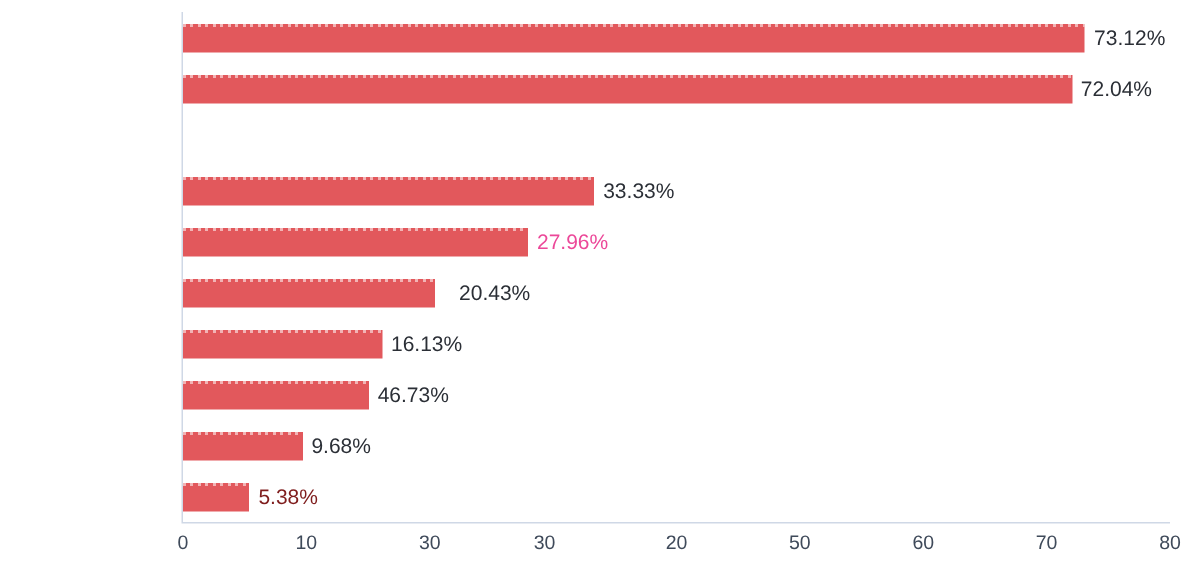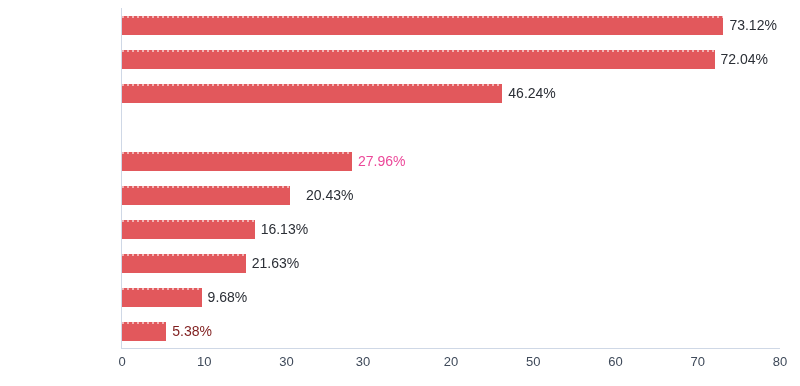--- a/index.html
+++ b/index.html
@@ -119,26 +119,26 @@
       <div class="bar" style="width: 601.412px; background: rgb(226, 88, 92);"></div>
       <span class="bar-value" style="left: 601.412px; color: rgb(43, 47, 54);">73.12%</span>
     </div>
 
     <div class="cat-row" style="top:34.1px">
 
       <div class="bar" style="width: 592.529px; background: rgb(226, 88, 92);"></div>
       <span class="bar-value" style="left: 592.529px; color: rgb(43, 47, 54);">72.04%</span>
     </div>
 
-    <div class="cat-row" style="top:68.2px">
 
-      <div class="bar" style="width: 380.324px; background: rgb(226, 88, 92);"></div>
-      <span class="bar-value" style="left: 380.324px; color: rgb(43, 47, 54);">46.24%</span>
+    <div class="cat-row" style="top:102.3px">
+
+      <div class="bar" style="width: 274.139px; background: rgb(226, 88, 92);"></div>
+      <span class="bar-value" style="left: 274.139px; color: rgb(43, 47, 54);">33.33%</span>
     </div>
-
 
     <div class="cat-row" style="top:136.4px">
 
       <div class="bar" style="width: 229.971px; background: rgb(226, 88, 92);"></div>
       <span class="bar-value" style="left: 229.971px; color: #ec4899;">27.96%</span>
     </div>
 
     <div class="cat-row" style="top:170.5px">
 
       <div class="bar" style="width: 168.037px; background: rgb(226, 88, 92);"></div>
@@ -147,21 +147,21 @@
 
     <div class="cat-row" style="top:204.6px">
 
       <div class="bar" style="width: 132.669px; background: rgb(226, 88, 92);"></div>
       <span class="bar-value" style="left: 132.669px; color: rgb(43, 47, 54);">16.13%</span>
     </div>
 
     <div class="cat-row" style="top:238.7px">
 
       <div class="bar" style="width: 123.786px; background: rgb(226, 88, 92);"></div>
-      <span class="bar-value" style="left: 123.786px; color: rgb(43, 47, 54);">21.63%</span>
+      <span class="bar-value" style="left: 123.786px; color: rgb(43, 47, 54);">46.73%</span>
     </div>
 
     <div class="cat-row" style="top:272.8px">
 
       <div class="bar" style="width: 79.618px; background: rgb(226, 88, 92);"></div>
       <span class="bar-value" style="left: 79.618px; color: rgb(43, 47, 54);">9.68%</span>
     </div>
 
     <div class="cat-row" style="top:306.9px">
 

